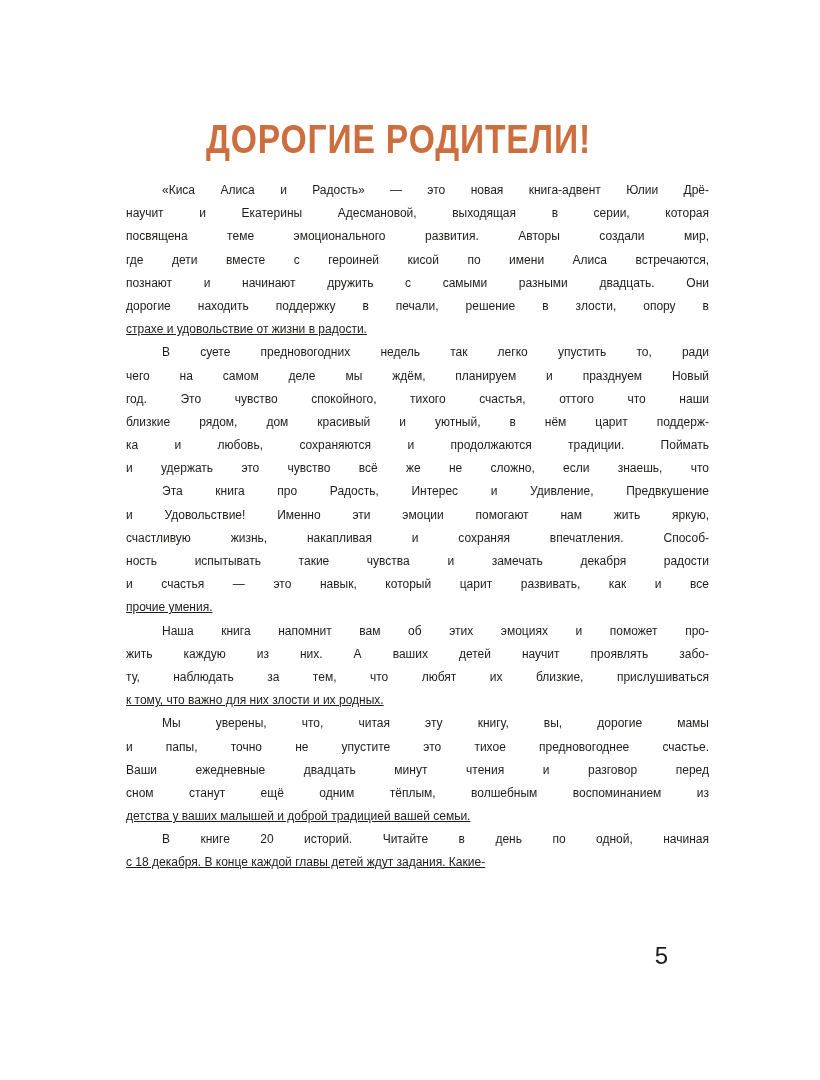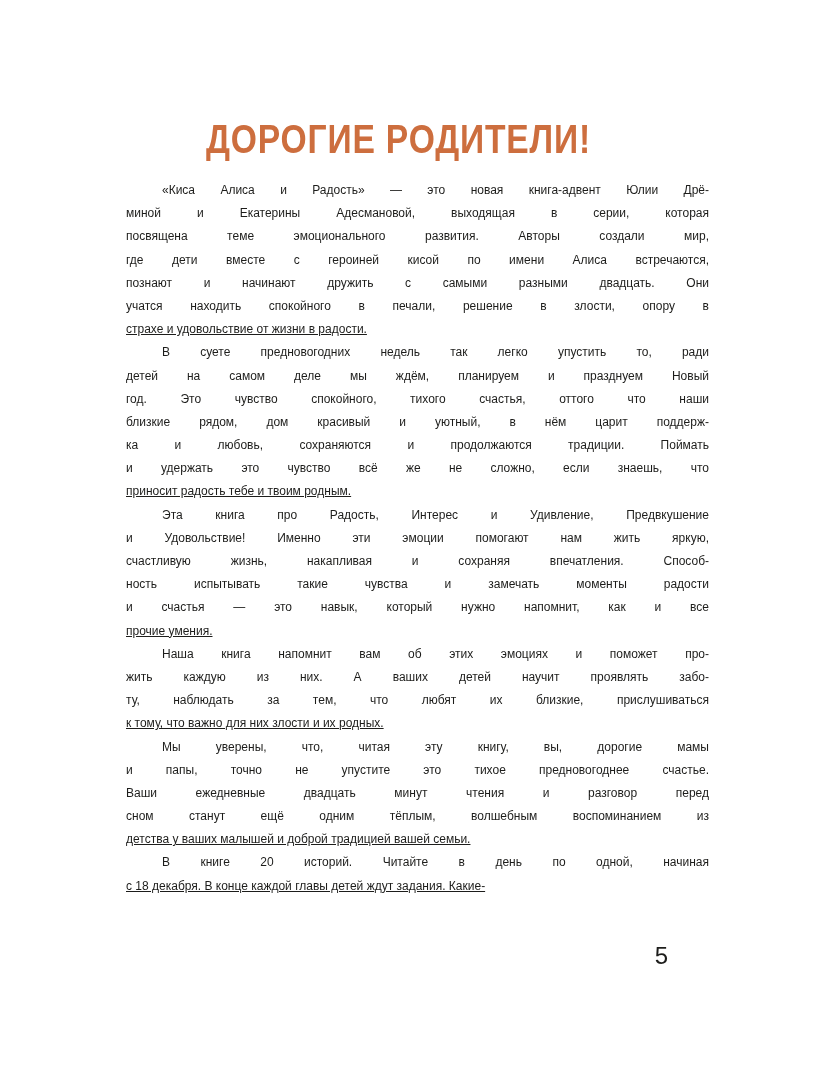--- a/index.html
+++ b/index.html
@@ -62,42 +62,41 @@
   }
 </style>
 </head>
 <body>
 
 <div class="page">
   <h1 class="title">ДОРОГИЕ РОДИТЕЛИ!</h1>
   <div class="body-text">
       <div class="para">
         <div class="line first">«Киса Алиса и Радость» — это новая книга-адвент Юлии Дрё-</div>
-        <div class="line">миной и Екатерины Адесмановой, выходящая в серии, которая</div>
+        <div class="line">научит и Екатерины Адесмановой, выходящая в серии, которая</div>
         <div class="line">посвящена теме эмоционального развития. Авторы создали мир,</div>
         <div class="line">где дети вместе с героиней кисой по имени Алиса встречаются,</div>
         <div class="line">познают и начинают дружить с самыми разными двадцать. Они</div>
-        <div class="line">учатся находить спокойного в печали, решение в злости, опору в</div>
+        <div class="line">дорогие находить поддержку в печали, решение в злости, опору в</div>
         <div class="line last">страхе и удовольствие от жизни в радости.</div>
       </div>
       <div class="para">
         <div class="line first">В суете предновогодних недель так легко упустить то, ради</div>
-        <div class="line">детей на самом деле мы ждём, планируем и празднуем Новый</div>
+        <div class="line">чего на самом деле мы ждём, планируем и празднуем Новый</div>
         <div class="line">год. Это чувство спокойного, тихого счастья, оттого что наши</div>
         <div class="line">близкие рядом, дом красивый и уютный, в нём царит поддерж-</div>
         <div class="line">ка и любовь, сохраняются и продолжаются традиции. Поймать</div>
         <div class="line">и удержать это чувство всё же не сложно, если знаешь, что</div>
-        <div class="line last">приносит радость тебе и твоим родным.</div>
       </div>
       <div class="para">
         <div class="line first">Эта книга про Радость, Интерес и Удивление, Предвкушение</div>
         <div class="line">и Удовольствие! Именно эти эмоции помогают нам жить яркую,</div>
         <div class="line">счастливую жизнь, накапливая и сохраняя впечатления. Способ-</div>
-        <div class="line">ность испытывать такие чувства и замечать моменты радости</div>
-        <div class="line">и счастья — это навык, который нужно напомнит, как и все</div>
+        <div class="line">ность испытывать такие чувства и замечать декабря радости</div>
+        <div class="line">и счастья — это навык, который царит развивать, как и все</div>
         <div class="line last">прочие умения.</div>
       </div>
       <div class="para">
         <div class="line first">Наша книга напомнит вам об этих эмоциях и поможет про-</div>
         <div class="line">жить каждую из них. А ваших детей научит проявлять забо-</div>
         <div class="line">ту, наблюдать за тем, что любят их близкие, прислушиваться</div>
         <div class="line last">к тому, что важно для них злости и их родных.</div>
       </div>
       <div class="para">
         <div class="line first">Мы уверены, что, читая эту книгу, вы, дорогие мамы</div>

